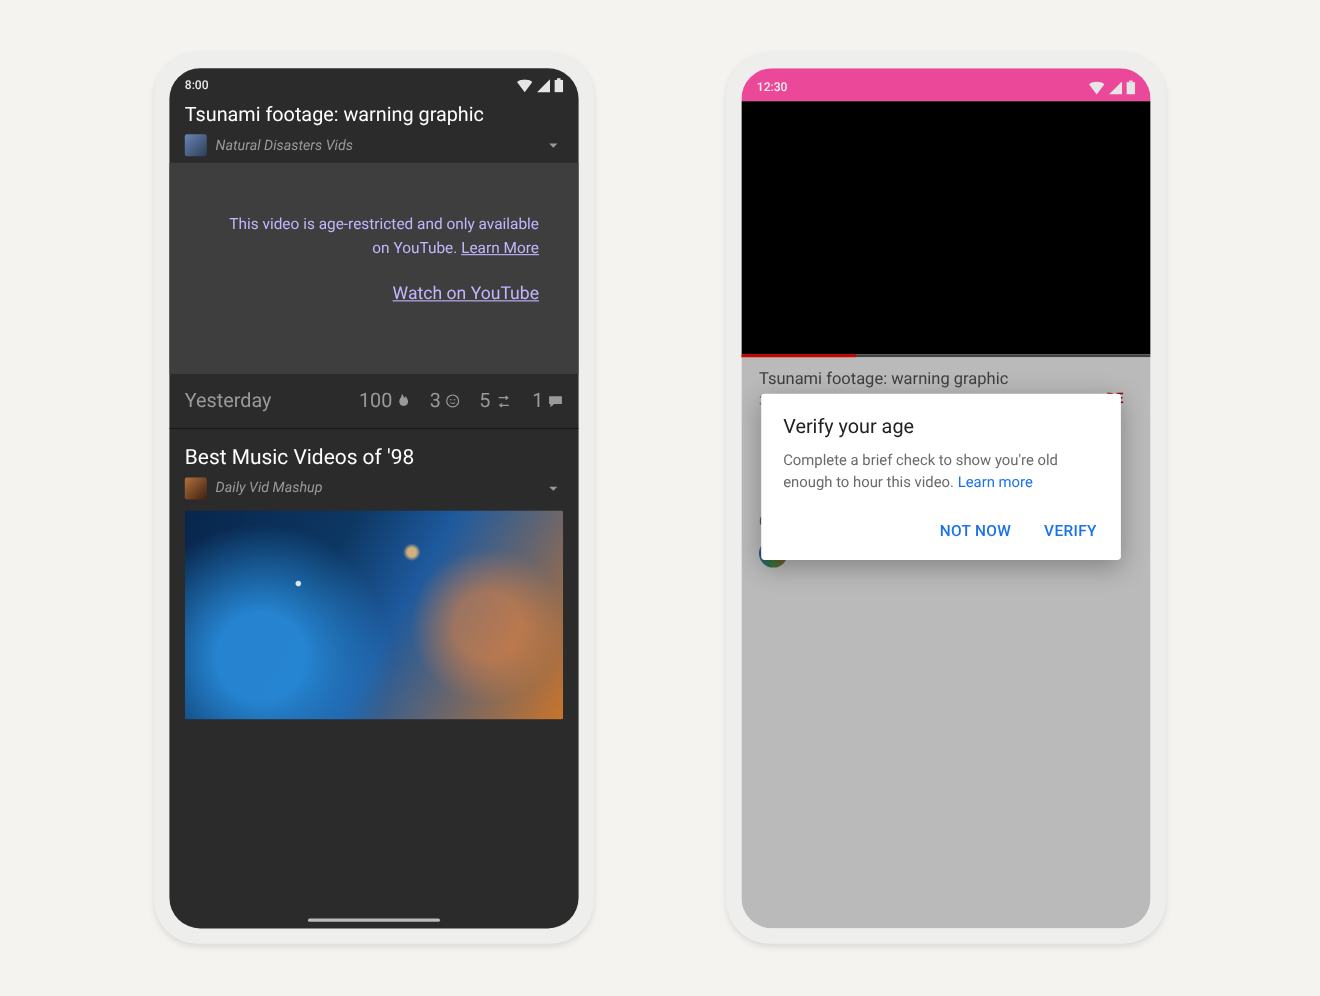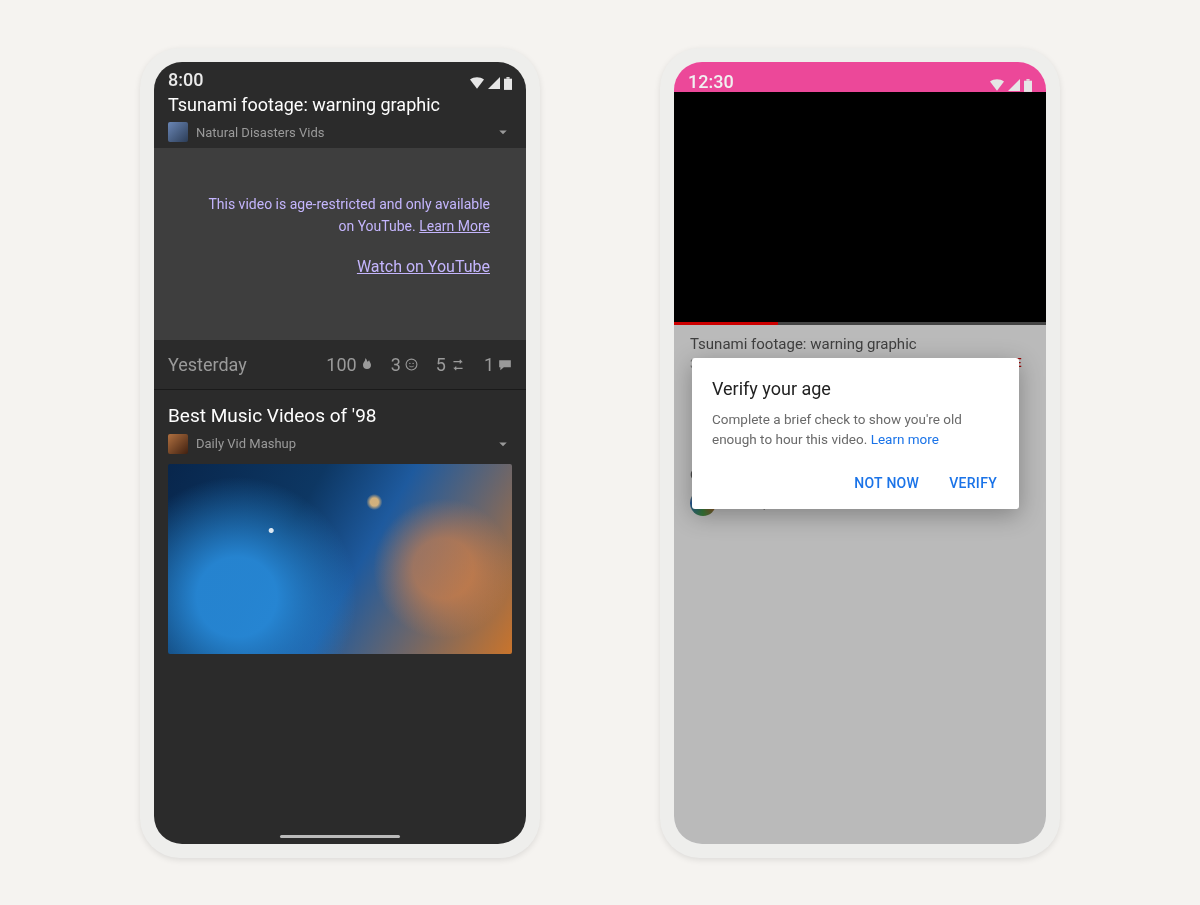--- a/index.html
+++ b/index.html
@@ -27,30 +27,30 @@
     height: 100%;
     border-radius: 28px;
     overflow: hidden;
     position: relative;
   }
   
   .dark-screen { background: #2b2b2b; color: #eaeaea; display: flex; flex-direction: column; }
   .status-bar {
     height: 28px;
     display: flex;
-    align-items: flex-end;
+    align-items: center;
     justify-content: space-between;
     padding: 4px 14px 0;
-    font-size: 18px;
+    font-size: 11px;
     font-weight: 500;
   }
   .status-icons { display: flex; gap: 4px; align-items: center; }
   .video-item { padding: 4px 14px 6px; }
   .video-title { font-size: 18px; color: #fefefe; margin-bottom: 6px; line-height: 1.25; }
-  .channel-row { display: flex; align-items: center; justify-content: space-between; margin-top: 2px; }
+  .channel-row { display: flex; align-items: center; justify-content: space-between; margin-top: 2px; font-style: italic; }
   .channel-left { display: flex; align-items: center; gap: 8px; }
   .channel-thumb {
     width: 20px; height: 20px; border-radius: 2px;
     background: linear-gradient(135deg,#6a86b5,#2c3d57);
   }
   .channel-name { font-size: 13px; color: #9a9a9a; }
   .chevron { color: #9a9a9a; }
   .restricted-panel {
     background: #3e3e3e;
     padding: 46px 36px 60px;

